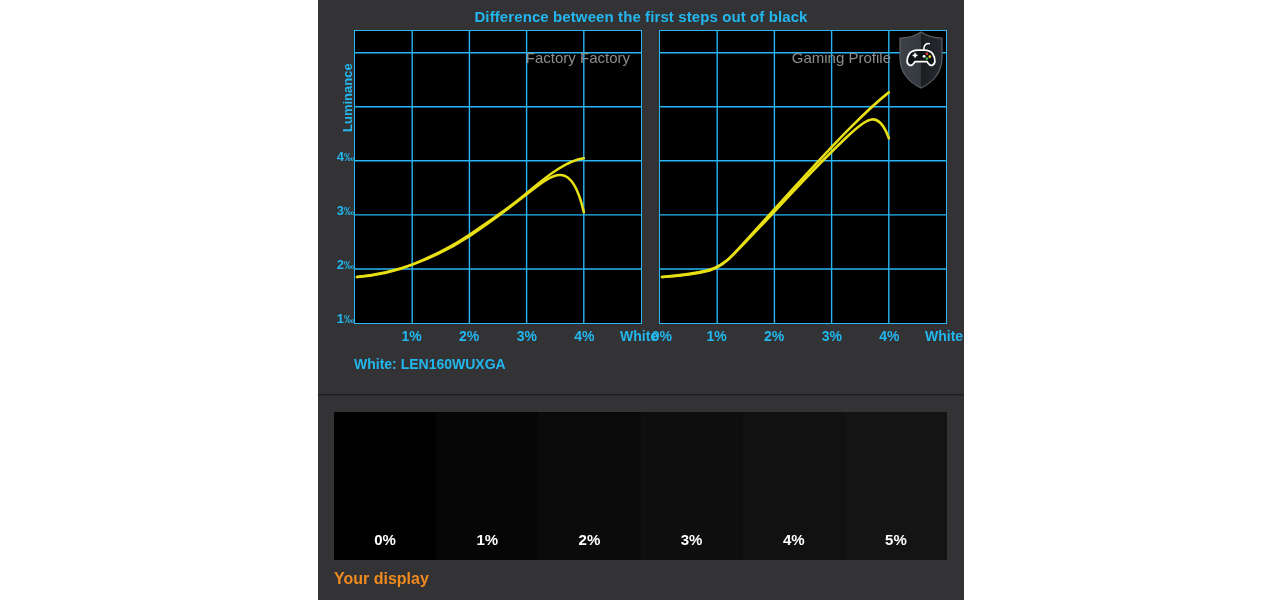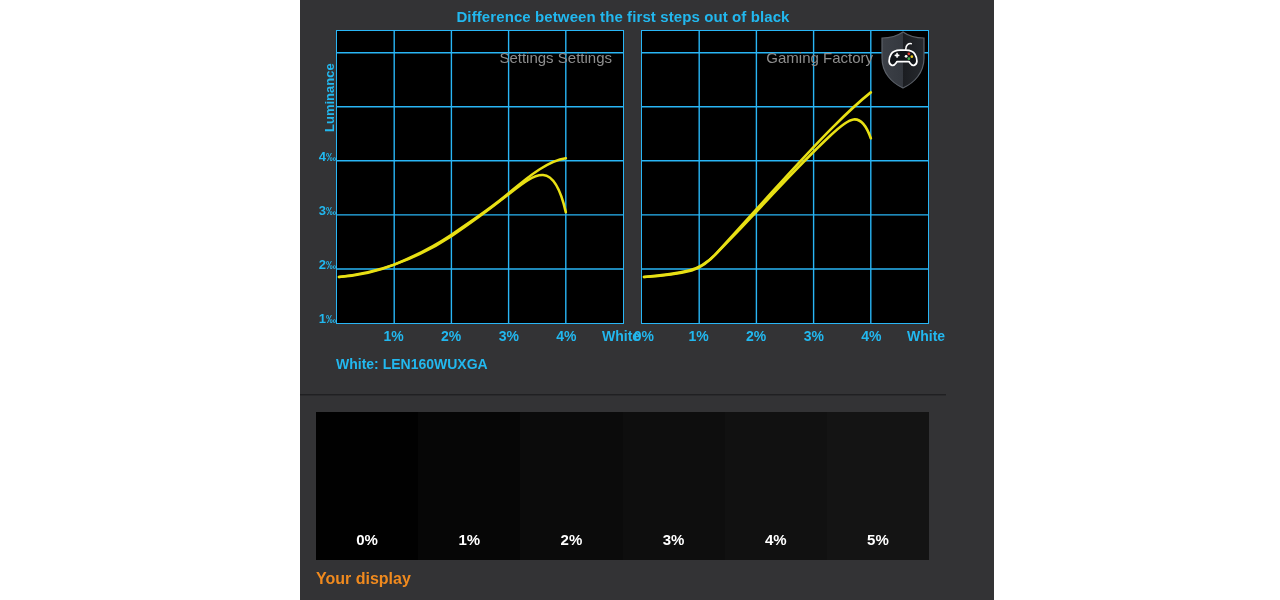--- a/index.html
+++ b/index.html
@@ -10,24 +10,23 @@
     overflow: hidden;
   }
   #root {
     position: relative;
     width: 1280px; height: 600px;
     background: #ffffff;
   }
   
   .panel {
     position: absolute;
-    left: 300px; top: 0;
+    left: 318px; top: 0;
     width: 646px; height: 600px;
     background: #333335;
-    padding-left: 48px;
   }
   .panel-top {
     position: absolute;
     left: 0; top: 0; width: 646px; height: 394px;
     background: #333335;
   }
   .panel-sep {
     position: absolute;
     left: 0; top: 394px; width: 646px; height: 2px;
     background: #2a2a2c;
@@ -219,21 +218,21 @@
                 <line x1="0" y1="185.1" x2="288" y2="185.1"></line>
                 <line x1="0" y1="130.7" x2="288" y2="130.7"></line>
                 <line x1="0" y1="76.3" x2="288" y2="76.3"></line>
                 <line x1="0" y1="21.9" x2="288" y2="21.9"></line>
               </g>
 
               <path fill="none" stroke="#e8e014" stroke-width="2.6" stroke-linecap="round" stroke-linejoin="round" d="M 2,247.7 C 20,245.5 40,241.5 57.6,235.2 C 80,227.2 98,218 115.2,206.5 C 140,190 158,176 172.8,164.4 C 200,143 218,128 230.4,182.4" transform="translate(0,0)"></path>
               <path fill="none" stroke="#e8e014" stroke-width="2.6" stroke-linecap="round" stroke-linejoin="round" d="M 2,247.7 C 22,246.2 40,242.5 57.6,235.2 C 78,226.8 98,216.6 115.2,205.1 C 137,190.5 156,177.7 172.8,163.4 C 196,143.6 214,130.4 230.4,128.1"></path>
             </svg>
           </div>
-          <div class="plot-label left-lbl">Settings Settings</div>
+          <div class="plot-label left-lbl">Factory Factory</div>
 
           <div class="xticks">
             <div class="xtick" style="left:20%">1%</div>
             <div class="xtick" style="left:40%">2%</div>
             <div class="xtick" style="left:60%">3%</div>
             <div class="xtick" style="left:80%">4%</div>
             <div class="xtick" style="left:99%">White</div>
           </div>
         </div>
 
@@ -251,21 +250,21 @@
                 <line x1="0" y1="185.1" x2="288" y2="185.1"></line>
                 <line x1="0" y1="130.7" x2="288" y2="130.7"></line>
                 <line x1="0" y1="76.3" x2="288" y2="76.3"></line>
                 <line x1="0" y1="21.9" x2="288" y2="21.9"></line>
               </g>
               <path fill="none" stroke="#e8e014" stroke-width="2.6" stroke-linecap="round" stroke-linejoin="round" d="M 2,247.7 C 16,246.6 34,244.6 48,241.0 C 60,237.8 68,231.5 76,223.0 C 95,203.5 112,185.5 130,166.0 C 152,142.5 172,122.0 190,105.0 C 208,88.0 220,78.5 230.4,108.0"></path>
               <path fill="none" stroke="#e8e014" stroke-width="2.6" stroke-linecap="round" stroke-linejoin="round" d="M 2,247.7 C 18,246.8 36,244.9 50,241.2 C 60,238.3 68,231.8 76,222.6 C 96,200.5 114,181.0 132,161.0 C 154,136.8 174,115.0 192,97.0 C 208,81.0 220,70.0 230.4,61.8"></path>
             </svg>
           </div>
 
-          <div class="plot-label right-lbl">Gaming Factory</div>
+          <div class="plot-label right-lbl">Gaming Profile</div>
 
           <div class="badge">
             <svg width="50" height="58" viewBox="0 0 50 58">
               <defs>
                 <linearGradient id="shieldg" x1="0" y1="0" x2="1" y2="0">
                   <stop offset="0%" stop-color="#3c4047"></stop>
                   <stop offset="50%" stop-color="#34383f"></stop>
                   <stop offset="50%" stop-color="#1b1d21"></stop>
                   <stop offset="100%" stop-color="#26292e"></stop>
                 </linearGradient>

